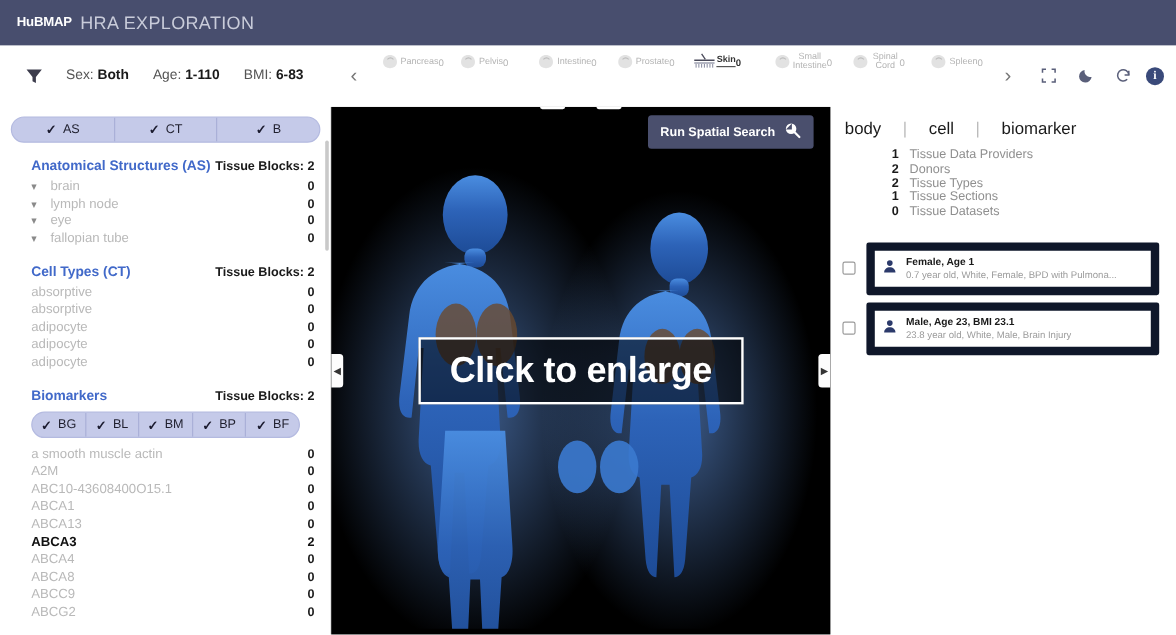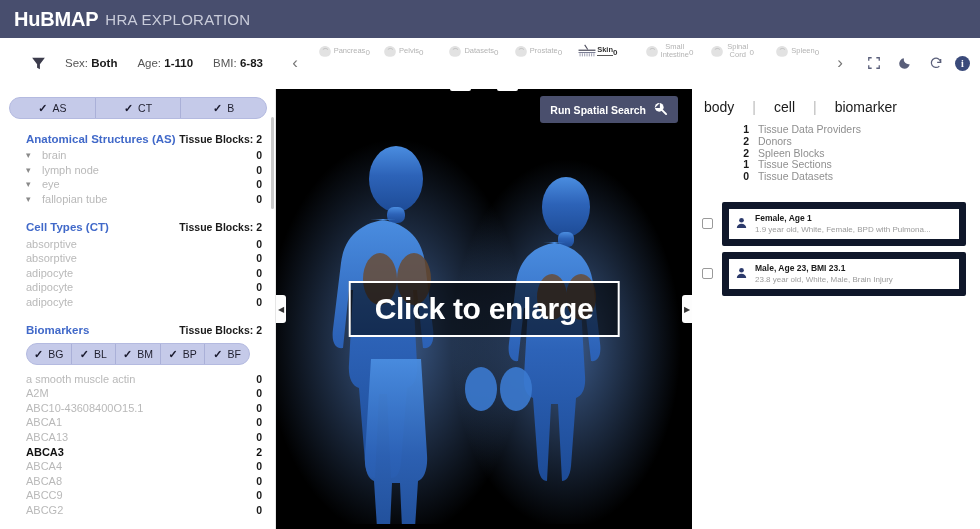--- a/index.html
+++ b/index.html
@@ -9,30 +9,30 @@
     background: #ffffff;
     overflow: hidden;
   }
   .app { width: 980px; height: 529px; display: flex; flex-direction: column; position: relative; }
 
   
   .header {
     height: 38px; background: #484e6e; flex: 0 0 38px;
     display: flex; align-items: center; padding-left: 14px;
   }
-  .logo-hu { color: #ffffff; font-weight: bold; font-size: 20px; letter-spacing: -0.2px; }
+  .logo-hu { color: #ffffff; font-weight: bold; font-size: 11px; letter-spacing: -0.2px; }
   .logo-sub { color: #c9ccda; font-size: 15px; margin-left: 7px; letter-spacing: 0.3px; }
 
   
   .toolbar {
     height: 51px; flex: 0 0 51px; background: #ffffff;
     display: flex; align-items: center; position: relative;
     border-bottom: 1px solid #ffffff;
   }
-  .filter-zone { display: flex; align-items: center; width: 282px; padding-left: 30px; }
+  .filter-zone { display: flex; align-items: center; width: 282px; padding-left: 20px; }
   .funnel { width: 17px; height: 17px; margin-right: 18px; }
   .filter-item { font-size: 11.5px; color: #555; margin-right: 20px; white-space: nowrap; }
   .filter-item b { color: #1a1a1a; font-weight: bold; }
 
   
   .organs { flex: 1; display: flex; align-items: center; height: 51px; padding: 0 2px; }
   .carousel-arrow {
     width: 22px; height: 40px; display: flex; align-items: center; justify-content: center;
     color: #777; font-size: 17px; cursor: pointer; flex: 0 0 22px;
   }
@@ -226,21 +226,21 @@
             <div class="olabel">Pelvis</div>
             <div class="ocount">0</div>
           </div>
           <div class="organ">
             <div class="oicon">
               <svg width="18" height="16" viewBox="0 0 24 22" fill="#8b8b8b">
                 <path d="M4 12c0-5 4-8 8-8s8 3 8 8-4 7-8 7-8-2-8-7z" opacity=".55"></path>
                 <path d="M9 9c2-2 5-2 7 0" stroke="#6d6d6d" stroke-width="1.2" fill="none"></path>
               </svg>
             </div>
-            <div class="olabel">Datasets</div>
+            <div class="olabel">Intestine</div>
             <div class="ocount">0</div>
           </div>
           <div class="organ">
             <div class="oicon">
               <svg width="18" height="16" viewBox="0 0 24 22" fill="#8b8b8b">
                 <path d="M4 12c0-5 4-8 8-8s8 3 8 8-4 7-8 7-8-2-8-7z" opacity=".55"></path>
                 <path d="M9 9c2-2 5-2 7 0" stroke="#6d6d6d" stroke-width="1.2" fill="none"></path>
               </svg>
             </div>
             <div class="olabel">Prostate</div>
@@ -578,42 +578,42 @@
           <div class="stat-row">
             <span class="stat-num">1</span>
             <span class="stat-label">Tissue Data Providers</span>
           </div>
           <div class="stat-row">
             <span class="stat-num">2</span>
             <span class="stat-label">Donors</span>
           </div>
           <div class="stat-row">
             <span class="stat-num">2</span>
-            <span class="stat-label">Spleen Blocks</span>
+            <span class="stat-label">Tissue Types</span>
           </div>
           <div class="stat-row">
             <span class="stat-num">1</span>
             <span class="stat-label">Tissue Sections</span>
           </div>
           <div class="stat-row">
             <span class="stat-num">0</span>
             <span class="stat-label">Tissue Datasets</span>
           </div>
         </div>
       <div class="donors" id="donors">
           <div class="donor-line">
             <div class="dbox"></div>
             <div class="dcard">
               <span class="avatar"><svg width="11" height="12" viewBox="0 0 14 15">
                   <circle cx="7" cy="4" r="3" fill="#2c3a6b"></circle>
                   <path d="M1 14c0-3.4 2.7-5.5 6-5.5s6 2.1 6 5.5z" fill="#2c3a6b"></path>
                 </svg></span>
               <span class="dtext">
                 <div class="dtitle">Female, Age 1</div>
-                <div class="dsub">1.9 year old, White, Female, BPD with Pulmona...</div>
+                <div class="dsub">0.7 year old, White, Female, BPD with Pulmona...</div>
               </span>
             </div>
           </div>
           <div class="donor-line">
             <div class="dbox"></div>
             <div class="dcard">
               <span class="avatar"><svg width="11" height="12" viewBox="0 0 14 15">
                   <circle cx="7" cy="4" r="3" fill="#2c3a6b"></circle>
                   <path d="M1 14c0-3.4 2.7-5.5 6-5.5s6 2.1 6 5.5z" fill="#2c3a6b"></path>
                 </svg></span>

